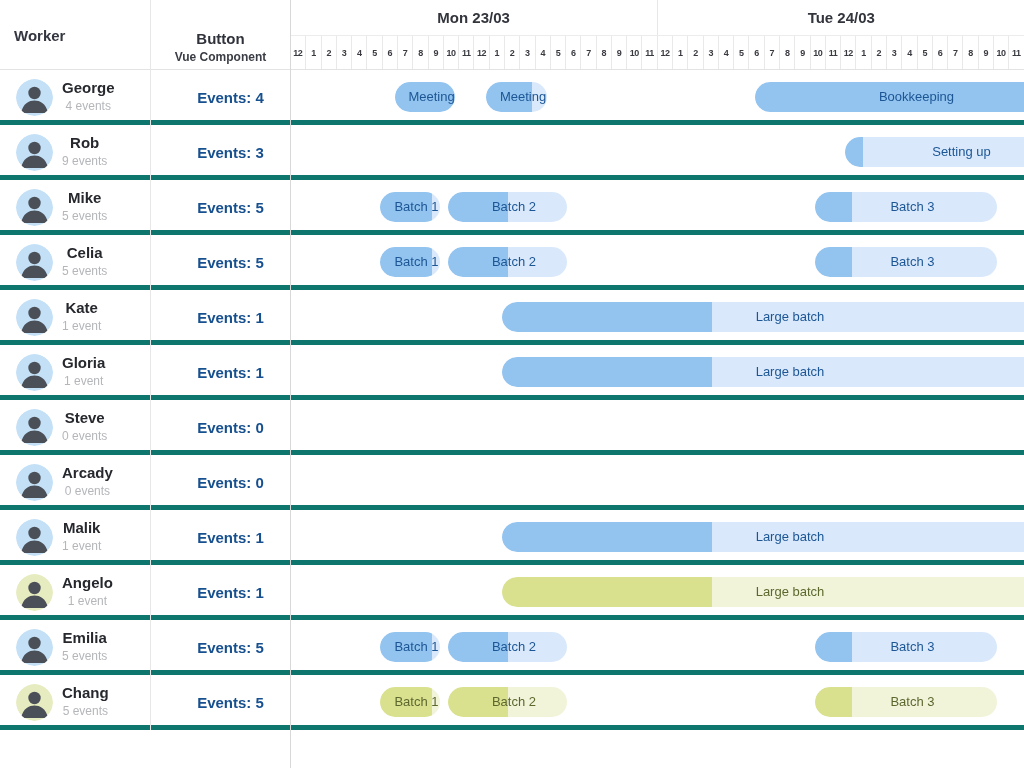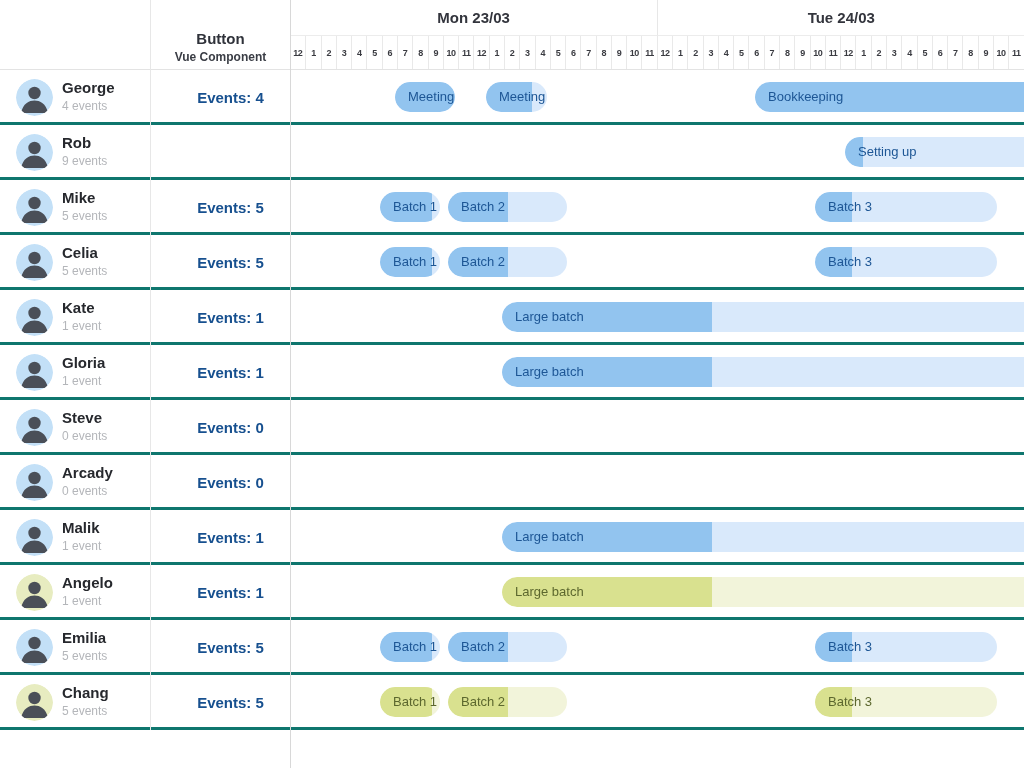--- a/index.html
+++ b/index.html
@@ -26,21 +26,21 @@
     display:flex; align-items:center; justify-content:center;
     font-size:9px; font-weight:bold; color:#3a3b41; letter-spacing:-0.5px; }
   .hour-cell:first-child, .day-cell:first-child { border-left:none; }
 
   
   .split-1 { position:absolute; left:150px; top:0; width:1px; height:730px; background:#e7e7e7; z-index:4; }
   .split-2 { position:absolute; left:290px; top:0; width:1px; height:768px; background:#d8d8d8; z-index:4; }
 
   
   .rows { position:absolute; left:0; top:70px; width:1024px; }
-  .row { position:relative; width:1024px; height:55px; border-bottom:3px solid #0f766e; background:#fff; }
+  .row { position:relative; width:1024px; height:55px; border-bottom:5px solid #0f766e; background:#fff;text-align:center; }
   .avatar { position:absolute; left:16px; top:9px; width:37px; height:37px; border-radius:50%;
     overflow:hidden; }
   .avatar svg { display:block; }
   .name-block { position:absolute; left:62px; top:8px; }
   .w-name { font-size:15px; font-weight:bold; color:#26282d; line-height:20px; }
   .w-sub { font-size:12px; color:#b4b6ba; line-height:17px; }
   .btn-cell { position:absolute; left:161px; top:0; width:139px; height:55px;
     display:flex; align-items:center; justify-content:center; }
   .events-label { font-size:15px; font-weight:bold; color:#17508f; cursor:pointer; }
 
@@ -49,20 +49,21 @@
   .bar .fill { position:absolute; left:0; top:0; bottom:0; border-radius:15px 0 0 15px; }
   .bar .fill.full { border-radius:15px; }
   .bar .bl { position:absolute; left:0; top:0; right:0; bottom:0; line-height:30px;
     padding-left:13px; font-size:13px; font-weight:500; white-space:nowrap; overflow:hidden; }
 </style>
 </head>
 <body>
 
 <div class="app">
   <div class="header">
+    <div class="worker-head">Worker</div>
     <div class="button-head">
       <div class="l1">Button</div>
       <div class="l2">Vue Component</div>
     </div>
     <div class="timeline-head">
       <div class="day-row" id="day-row">
           <div class="day-cell">Mon 23/03</div>
           <div class="day-cell">Tue 24/03</div>
         </div>
       <div class="hour-row" id="hour-row">
@@ -155,20 +156,23 @@
           <svg width="37" height="37" viewBox="0 0 37 37" xmlns="http://www.w3.org/2000/svg">
             <circle cx="18.5" cy="18.5" r="18.5" fill="#c3e0f7"></circle>
             <circle cx="18.5" cy="14" r="6.2" fill="#4a4f58"></circle>
             <path d="M5 34 C7 24.5 13 21.5 18.5 21.5 C24 21.5 30 24.5 32 34 Z" fill="#4a4f58"></path>
           </svg>
         </div>
         <div class="name-block">
           <div class="w-name">Rob</div>
           <div class="w-sub">9 events</div>
         </div>
+        <div class="btn-cell">
+          <div class="events-label">Events: 3</div>
+        </div>
         <div class="tl-cell">
           <div class="bar" style="left: 555px; width: 220px; background: rgb(217, 233, 251);">
             <div class="fill" style="width: 18px; background: rgb(146, 196, 239);"></div>
             <div class="bl" style="color: rgb(29, 86, 149);">Setting up</div>
           </div>
         </div>
       </div>
       <div class="row">
         <div class="avatar">
           <svg width="37" height="37" viewBox="0 0 37 37" xmlns="http://www.w3.org/2000/svg">

